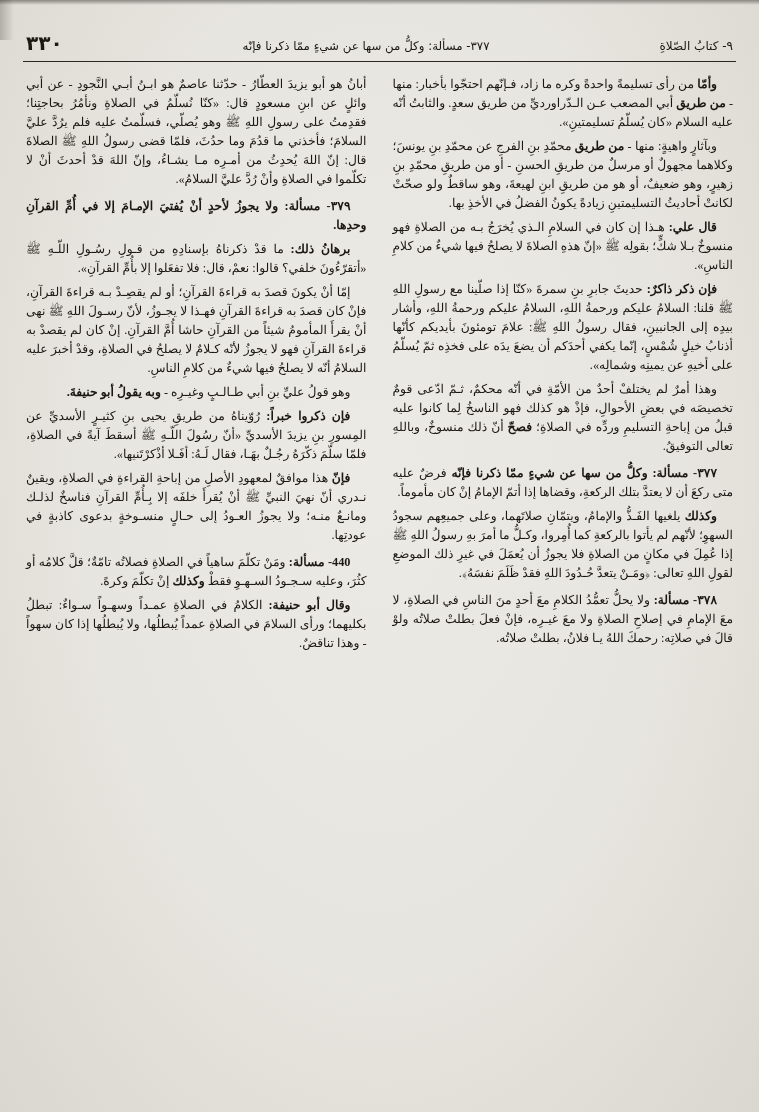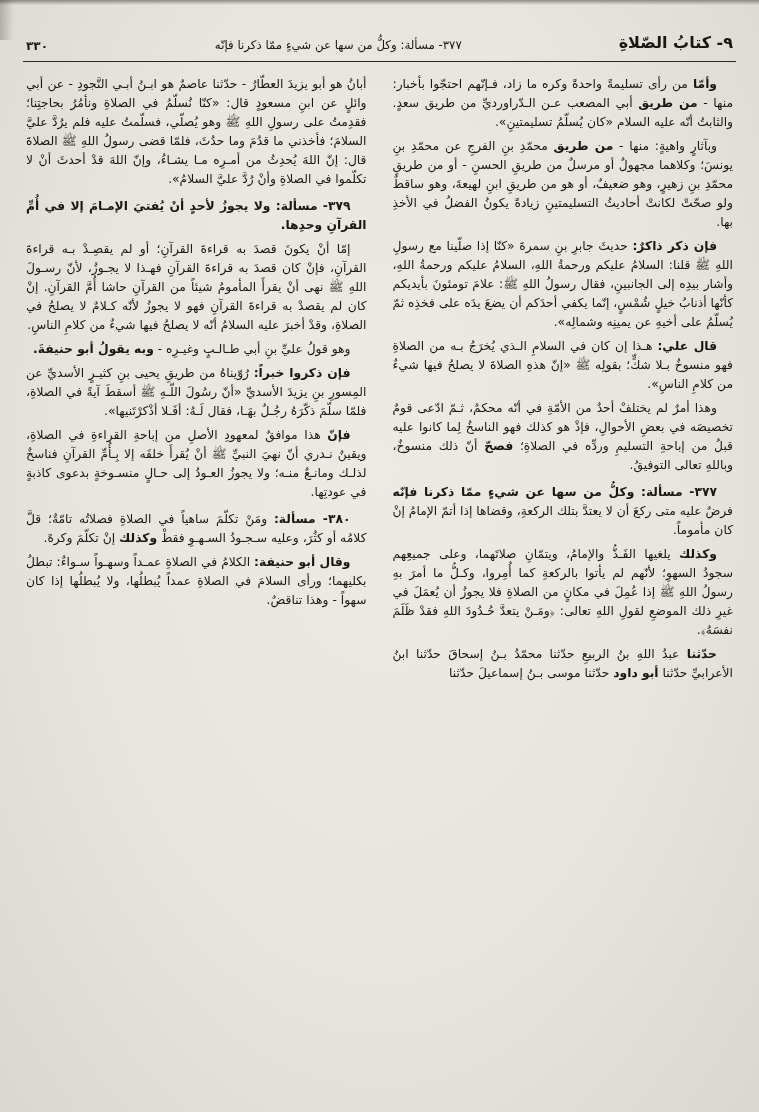--- a/index.html
+++ b/index.html
@@ -21,38 +21,38 @@
     background: linear-gradient(to bottom, rgba(35,33,30,0.45), rgba(35,33,30,0));
   }
   .scan-smudge {
     position: absolute; top: 0; left: 0; width: 14px; height: 40px;
     background: linear-gradient(to right, rgba(40,38,34,0.25), rgba(40,38,34,0));
   }
   .header {
     position: absolute; top: 33px; right: 26px; left: 26px;
     display: flex; align-items: flex-end; justify-content: space-between;
   }
-  .book-title   { font-size: 16px; font-weight: bold; white-space: nowrap; }
+  .book-title   { font-size: 12px; font-weight: normal; white-space: nowrap; }
   .running-title{ font-size: 11.8px; white-space: nowrap; padding-left: 10px; }
-  .page-number  { font-size: 12px; font-weight: bold; letter-spacing: 2px; line-height: 1; }
+  .page-number  { font-size: 20px; font-weight: bold; letter-spacing: 2px; line-height: 1; }
   .rule {
     position: absolute; top: 61px; right: 23px; left: 23px;
     border-top: 1.6px solid #2b2824;
   }
   .content {
     position: absolute; top: 75px; right: 26px; left: 26px; bottom: 16px;
     display: flex; gap: 26px;
   }
   .column {
     flex: 1 1 0;
     font-size: 12.3px;
     line-height: 19px;
     text-align: justify;
   }
-  .para { margin-bottom: 5px; text-indent: 16px; }
+  .para { margin-bottom: 5px; text-indent: 16px; font-family: Liberation Serif, serif; }
   .para.no-indent { text-indent: 0; }
   .para.masala { margin-top: 8px; }
   .para strong { font-weight: bold; }
 </style>
 </head>
 <body>
 
 <div class="page">
   <div class="scan-edge-top"></div>
   <div class="scan-smudge"></div>
@@ -63,33 +63,34 @@
     <div class="page-number">٣٣٠</div>
   </div>
 
   <div class="rule"></div>
 
   <div class="content">
 
     <div class="column">
       <p class="para"><strong>وأمّا</strong><span> من رأى تسليمةً واحدةً وكره ما زاد، فـإنّهم احتجّوا بأخبار: منها - </span><strong>من طريق</strong><span> أبي المصعب عـن الـدّراورديِّ من طريق سعدٍ. والثابتُ أنّه عليه السلام «كان يُسلّمُ تسليمتينِ».</span></p>
       <p class="para"><strong></strong><span>وبآثارٍ واهيةٍ: منها - </span><strong>من طريق</strong><span> محمّدِ بنِ الفرجِ عن محمّدِ بنِ يونسَ؛ وكلاهما مجهولٌ أو مرسلٌ من طريقِ الحسنِ - أو من طريقِ محمّدِ بنِ زهيرٍ، وهو ضعيفٌ، أو هو من طريقِ ابنِ لهيعةَ، وهو ساقطٌ ولو صحّتْ لكانتْ أحاديثُ التسليمتينِ زيادةً يكونُ الفضلُ في الأخذِ بها.</span></p>
+      <p class="para"><strong>قال علي:</strong><span> هـذا إن كان في السلامِ الـذي يُخرَجُ بـه من الصلاةِ فهو منسوخٌ بـلا شكٍّ؛ بقولِه ﷺ «إنّ هذهِ الصلاةَ لا يصلحُ فيها شيءٌ من كلامِ الناسِ».</span></p>
       <p class="para"><strong>فإن ذكر ذاكرٌ:</strong><span> حديثَ جابرِ بنِ سمرةَ «كنّا إذا صلّينا مع رسولِ اللهِ ﷺ قلنا: السلامُ عليكم ورحمةُ اللهِ، السلامُ عليكم ورحمةُ اللهِ، وأشار بيدِه إلى الجانبينِ، فقال رسولُ اللهِ ﷺ: علامَ تومئونَ بأيديكم كأنّها أذنابُ خيلٍ شُمْسٍ، إنّما يكفي أحدَكم أن يضعَ يدَه على فخذِه ثمّ يُسلّمُ على أخيهِ عن يمينِه وشمالِه».</span></p>
-      <p class="para"><strong>قال علي:</strong><span> هـذا إن كان في السلامِ الـذي يُخرَجُ بـه من الصلاةِ فهو منسوخٌ بـلا شكٍّ؛ بقولِه ﷺ «إنّ هذهِ الصلاةَ لا يصلحُ فيها شيءٌ من كلامِ الناسِ».</span></p>
       <p class="para"><strong></strong><span>وهذا أمرٌ لم يختلفْ أحدٌ من الأمّةِ في أنّه محكمٌ، ثـمّ ادّعى قومٌ تخصيصَه في بعضِ الأحوالِ، فإذْ هو كذلك فهو الناسخُ لِما كانوا عليه قبلُ من إباحةِ التسليمِ وردِّه في الصلاةِ؛ </span><strong>فصحّ</strong><span> أنّ ذلك منسوخٌ، وباللهِ تعالى التوفيقُ.</span></p>
       <p class="para masala"><strong>٣٧٧- مسألة: وكلُّ من سها عن شيءٍ ممّا ذكرنا فإنّه</strong><span> فرضٌ عليه متى ركعَ أن لا يعتدَّ بتلك الركعةِ، وقضاها إذا أتمّ الإمامُ إنْ كان مأموماً.</span></p>
       <p class="para"><strong>وكذلك</strong><span> يلغيها الفَـذُّ والإمامُ، ويتمّانِ صلاتَهما، وعلى جميعِهم سجودُ السهوِ؛ لأنّهم لم يأتوا بالركعةِ كما أُمِروا، وكـلُّ ما أمرَ بهِ رسولُ اللهِ ﷺ إذا عُمِلَ في مكانٍ من الصلاةِ فلا يجوزُ أن يُعمَلَ في غيرِ ذلك الموضعِ لقولِ اللهِ تعالى: ﴿ومَـنْ يتعدَّ حُـدُودَ اللهِ فقدْ ظَلَمَ نفسَهُ﴾.</span></p>
-      <p class="para"><strong>حدّثنا</strong><span> عبدُ اللهِ بنُ الربيعِ حدّثنا محمّدُ بـنُ إسحاقَ حدّثنا ابنُ الأعرابيِّ حدّثنا </span><strong>أبو داود</strong><span> حدّثنا موسى بـنُ إسماعيلَ حدّثنا</span></p>
+      <p class="para masala"><strong>٣٧٨- مسألة:</strong><span> ولا يحلُّ تعمُّدُ الكلامِ معَ أحدٍ منَ الناسِ في الصلاةِ، لا معَ الإمامِ في إصلاحِ الصلاةِ ولا معَ غيـرِه، فإنْ فعلَ بطلتْ صلاتُه ولوْ قالَ في صلاتِه: رحمكَ اللهُ يـا فلانُ، بطلتْ صلاتُه.</span></p>
     </div>
 
     <div class="column">
       <p class="para no-indent"><strong></strong><span>أبانُ هو أبو يزيدَ العطّارُ - حدّثنا عاصمٌ هو ابـنُ أبـي النَّجودِ - عن أبي وائلٍ عن ابنِ مسعودٍ قال: «كنّا نُسلّمُ في الصلاةِ ونأمُرُ بحاجتِنا؛ فقدِمتُ على رسولِ اللهِ ﷺ وهو يُصلّي، فسلّمتُ عليه فلم يرُدَّ عليَّ السلامَ؛ فأخذني ما قدُمَ وما حدُثَ، فلمّا قضى رسولُ اللهِ ﷺ الصلاةَ قال: إنّ اللهَ يُحدِثُ من أمـرِه مـا يشـاءُ، وإنّ اللهَ قدْ أحدثَ أنْ لا تكلّموا في الصلاةِ وأنْ رُدَّ عليَّ السلامُ».</span></p>
       <p class="para masala"><strong>٣٧٩- مسألة: ولا يجوزُ لأحدٍ أنْ يُفتيَ الإمـامَ إلا في أُمِّ القرآنِ وحدِها.</strong><span></span></p>
+      <p class="para"><strong>برهانُ ذلك:</strong><span> ما قدْ ذكرناهُ بإسنادِهِ من قـولِ رسُـولِ اللّـهِ ﷺ «أتقرّءُونَ خلفي؟ قالوا: نعمْ، قال: فلا تفعَلوا إلا بأُمِّ القرآنِ».</span></p>
       <p class="para"><strong></strong><span>إمّا أنْ يكونَ قصدَ به قراءةَ القرآنِ؛ أو لم يقصِـدْ بـه قراءةَ القرآنِ، فإنْ كان قصدَ به قراءةَ القرآنِ فهـذا لا يجـوزُ، لأنّ رسـولَ اللهِ ﷺ نهى أنْ يقرأَ المأمومُ شيئاً من القرآنِ حاشا أُمَّ القرآنِ. إنْ كان لم يقصدْ به قراءةَ القرآنِ فهو لا يجوزُ لأنّه كـلامٌ لا يصلحُ في الصلاةِ، وقدْ أخبرَ عليه السلامُ أنّه لا يصلحُ فيها شيءٌ من كلامِ الناسِ.</span></p>
       <p class="para"><strong></strong><span>وهو قولُ عليِّ بنِ أبي طـالـبٍ وغيـرِه - </span><strong>وبه يقولُ أبو حنيفةَ.</strong></p>
       <p class="para"><strong>فإن ذكروا خبراً:</strong><span> رُوّيناهُ من طريقِ يحيى بنِ كثيـرٍ الأسديِّ عن المِسورِ بنِ يزيدَ الأسديِّ «أنّ رسُولَ اللّـهِ ﷺ أسقطَ آيةً في الصلاةِ، فلمّا سلّمَ ذكّرَهُ رجُـلٌ بهَـا، فقال لَـهُ: أفَـلا أذْكرْتَنيها».</span></p>
       <p class="para"><strong>فإنّ</strong><span> هذا موافقٌ لمعهودِ الأصلِ من إباحةِ القراءةِ في الصلاةِ، ويقينٌ نـدري أنّ نهيَ النبيِّ ﷺ أنْ يُقرأَ خلفَه إلا بِـأُمِّ القرآنِ فناسخٌ لذلـك ومانـعٌ منـه؛ ولا يجوزُ العـودُ إلى حـالٍ منسـوخةٍ بدعوى كاذبةٍ في عودتِها.</span></p>
-      <p class="para masala"><strong>٣٨٠- مسألة:</strong><span> ومَنْ تكلّمَ ساهياً في الصلاةِ فصلاتُه تامّةٌ؛ قلَّ كلامُه أو كثُرَ، وعليه سـجـودُ السـهـوِ فقطْ </span><strong>وكذلك</strong><span> إنْ تكلّمَ وكرهً.</span></p>
+      <p class="para masala"><strong>440- مسألة:</strong><span> ومَنْ تكلّمَ ساهياً في الصلاةِ فصلاتُه تامّةٌ؛ قلَّ كلامُه أو كثُرَ، وعليه سـجـودُ السـهـوِ فقطْ </span><strong>وكذلك</strong><span> إنْ تكلّمَ وكرهً.</span></p>
       <p class="para"><strong>وقال أبو حنيفة:</strong><span> الكلامُ في الصلاةِ عمـداً وسهـواً سـواءٌ: تبطلُ بكليهما؛ ورأى السلامَ في الصلاةِ عمداً يُبطلُها، ولا يُبطلُها إذا كان سهواً - وهذا تناقضٌ.</span></p>
     </div>
 
   </div>
 </div>
 
 </body></html>

